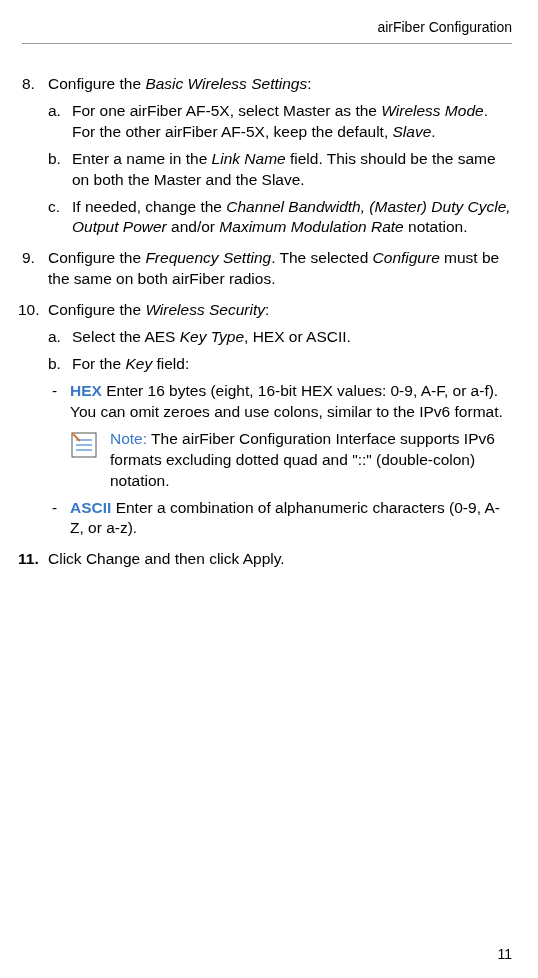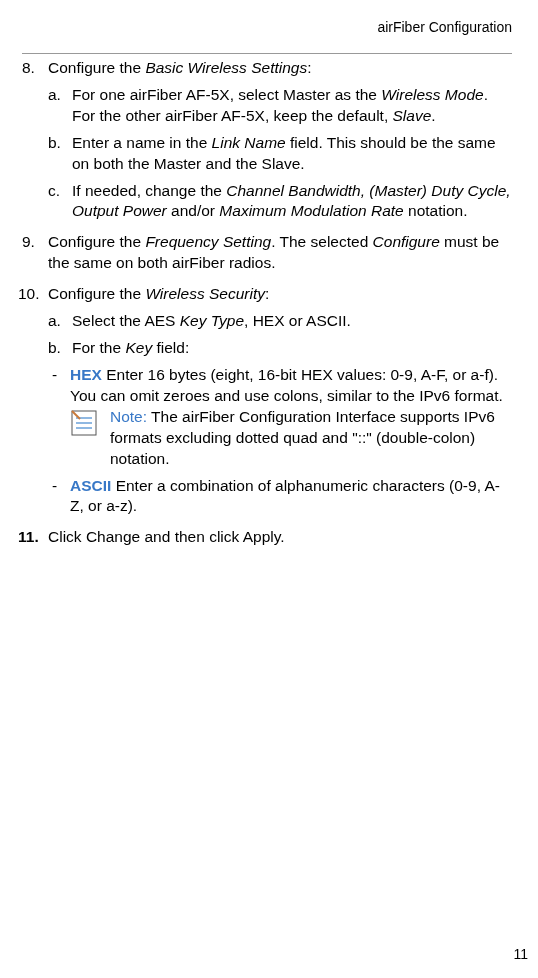--- a/index.html
+++ b/index.html
@@ -14,28 +14,28 @@
       color: #000;
       width: 538px;
       height: 978px;
       background: #fff;
       position: relative;
       padding: 18px 26px 18px 22px;
     }
     .header {
       text-align: right;
       font-size: 14px;
-      padding-bottom: 16px;
+      padding-bottom: 6px;
       border-bottom: 1px solid #999;
-      margin-bottom: 4px;
+      margin-bottom: 30px;
     }
     .page-number {
       position: absolute;
       bottom: 14px;
-      right: 10px;
+      right: 26px;
       font-size: 14px;
     }
     .step {
       margin-bottom: 10px;
       padding-left: 26px;
       position: relative;
     }
     .step-num {
       position: absolute;
       left: 0;
@@ -57,21 +57,21 @@
       margin-bottom: 6px;
       padding-left: 22px;
       position: relative;
     }
     .dash-mark {
       position: absolute;
       left: 4px;
       top: 0;
     }
     .note-block {
-      margin-top: 0;
+      margin-top: 6px;
       margin-bottom: 6px;
       padding-left: 40px;
       position: relative;
     }
     .note-icon {
       position: absolute;
       left: 0;
       top: 2px;
     }
     .italic { font-style: italic; }

